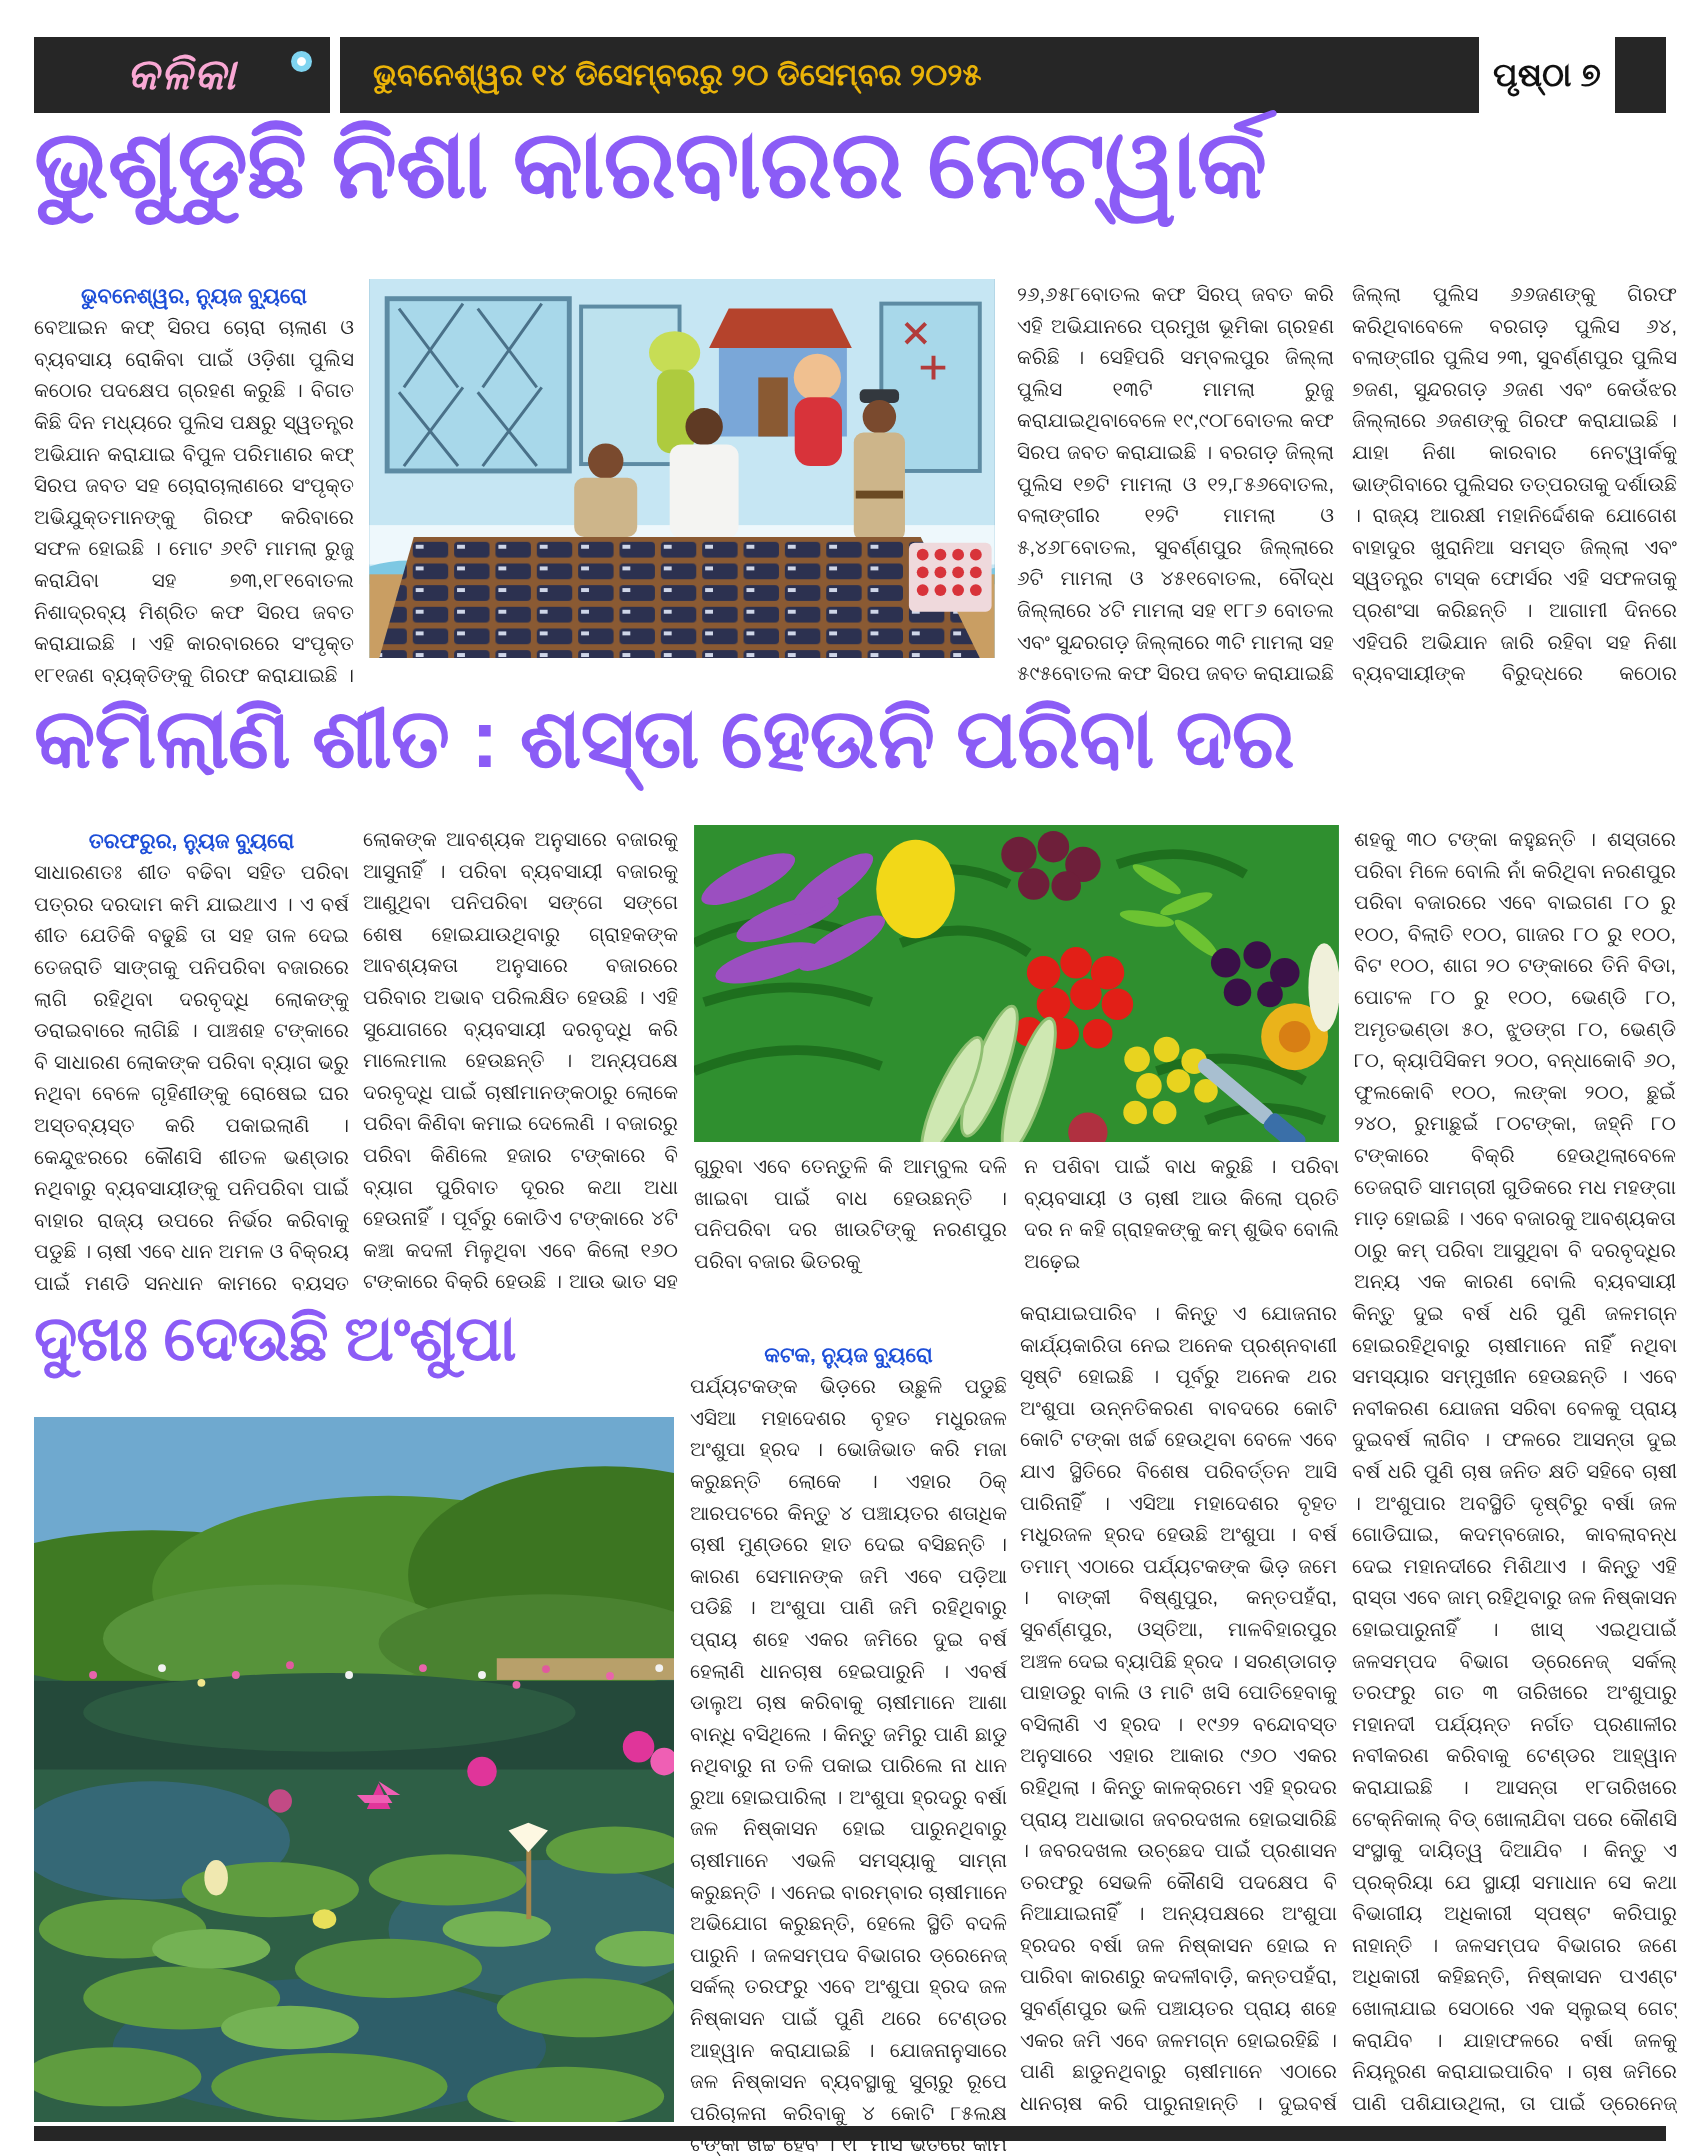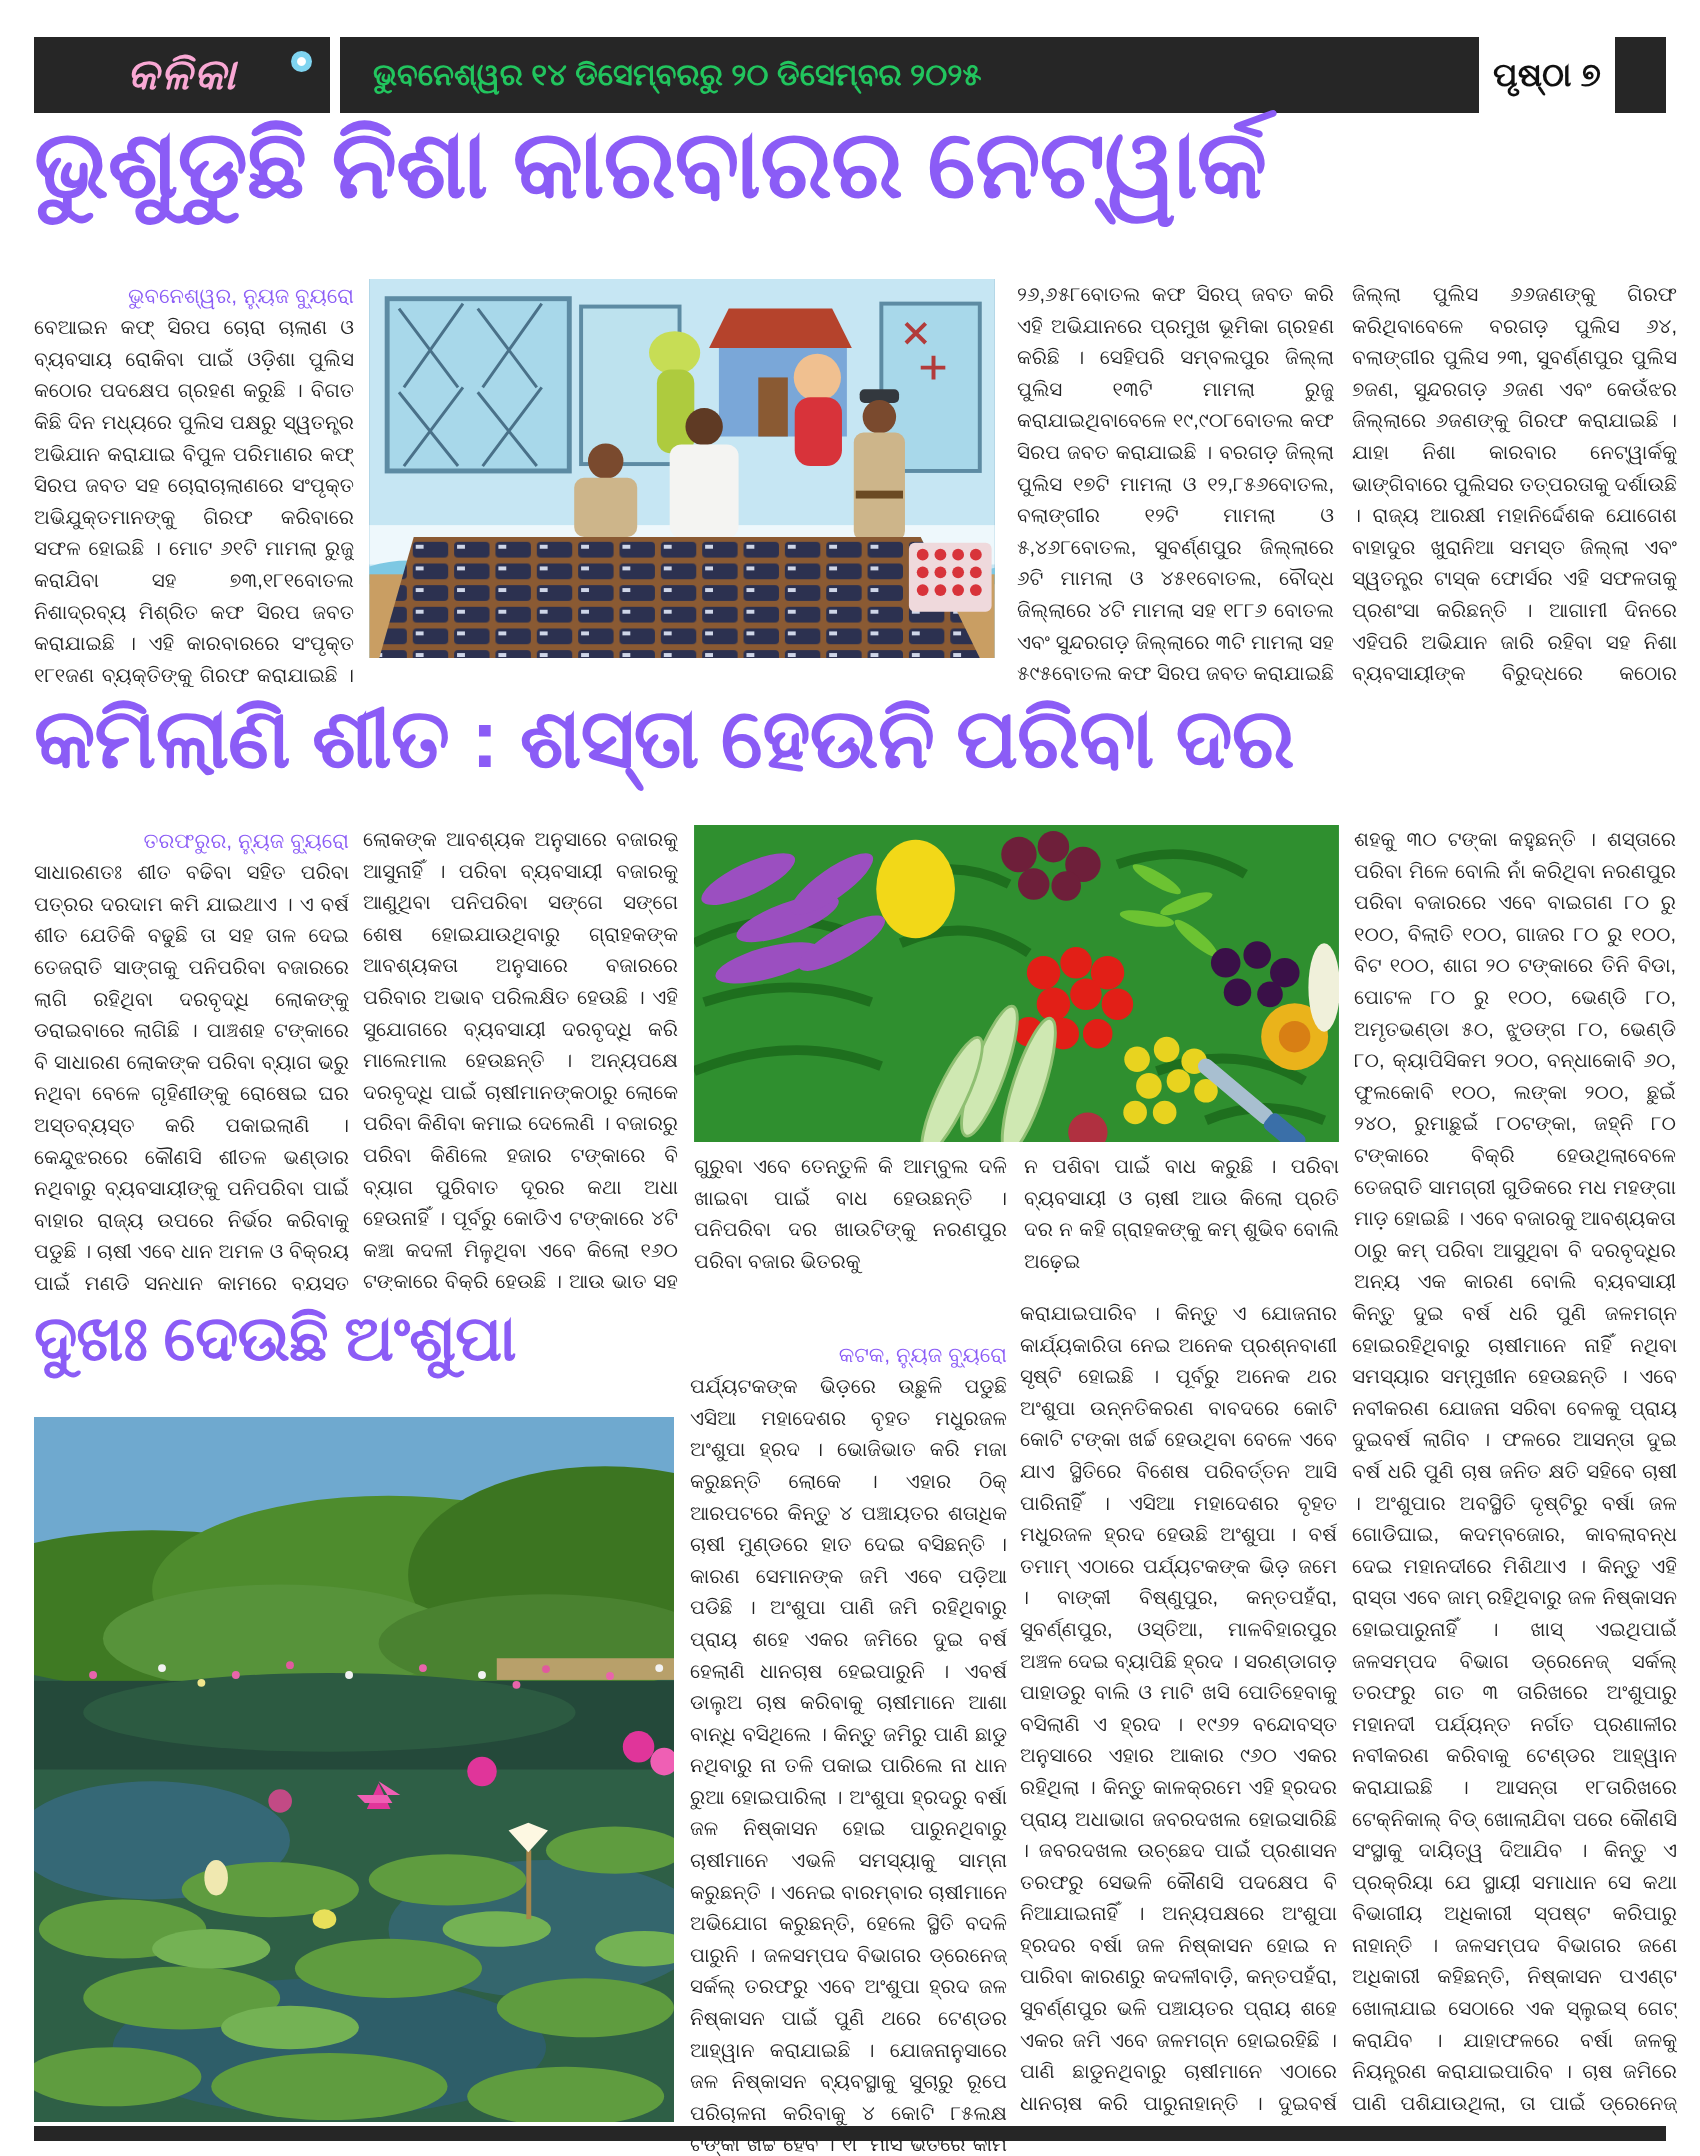--- a/index.html
+++ b/index.html
@@ -6,34 +6,34 @@
   .page{
     position:relative;width:1700px;height:2156px;background:#ffffff;
     font-family:"Liberation Sans","DejaVu Sans",sans-serif;color:#1c1c1c;overflow:hidden;
   }
   
   .masthead{position:absolute;left:34px;top:37px;width:1632px;height:76px;display:flex;align-items:stretch;}
   .logo-box{width:296px;background:#262626;position:relative;display:flex;align-items:center;justify-content:center;}
   .logo-script{color:#f9a8d4;font-size:43px;font-weight:bold;font-style:italic;letter-spacing:2px;}
   .logo-flower{position:absolute;right:17.7px;top:13.8px;width:21.7px;height:21.7px;border-radius:50%;
     background:radial-gradient(circle at 50% 50%, #ffffff 0 3.9px, #7fd4f0 4.9px 10.8px);}
-  .date-bar{flex:1;margin-left:9.9px;background:#262626;color:#22c55e;display:flex;align-items:center;
+  .date-bar{flex:1;margin-left:9.9px;background:#262626;color:#eab308;display:flex;align-items:center;
     padding-left:33px;font-size:30.5px;font-weight:bold;}
   .page-label{width:136px;display:flex;align-items:center;justify-content:center;
     color:#111111;font-size:33px;font-weight:bold;background:#ffffff;}
   .corner-box{width:51px;background:#262626;}
   
   .headline{position:absolute;left:34px;color:#8b5cf6;font-weight:800;line-height:1.02;
     white-space:nowrap;letter-spacing:-1px;}
   .h1{top:116px;width:1631px;font-size:95px;}
   .h2{top:697px;width:1631px;font-size:83px;}
   .h3{top:1306px;width:640px;font-size:63px;white-space:nowrap;}
   
   .col{position:absolute;overflow:hidden;text-align:justify;font-size:20px;line-height:1.58;color:#222222;}
-  .dateline{font-weight:normal;text-align:right;font-size:21px;margin:0 0 3.9px 0;color:#8b5cf6;}
+  .dateline{font-weight:bold;text-align:center;font-size:21px;margin:0 0 3.9px 0;color:#1d4ed8;}
   .col p{margin:0;}
   .a1c1{left:34px;top:279px;width:320px;height:408px;}
   .a1c2{left:1017px;top:279px;width:317px;height:408px;}
   .a1c3{left:1352px;top:279px;width:325px;height:408px;}
   .a2c1{left:34px;top:824px;width:315px;height:467px;}
   .a2c2{left:363px;top:824px;width:315px;height:467px;}
   .a2c3{left:694px;top:1151px;width:313px;height:140px;}
   .a2c4{left:1024px;top:1151px;width:315px;height:140px;}
   .a2c5{left:1354px;top:824px;width:322px;height:467px;}
   .a3c1{left:690px;top:1338px;width:317px;height:825px;}

